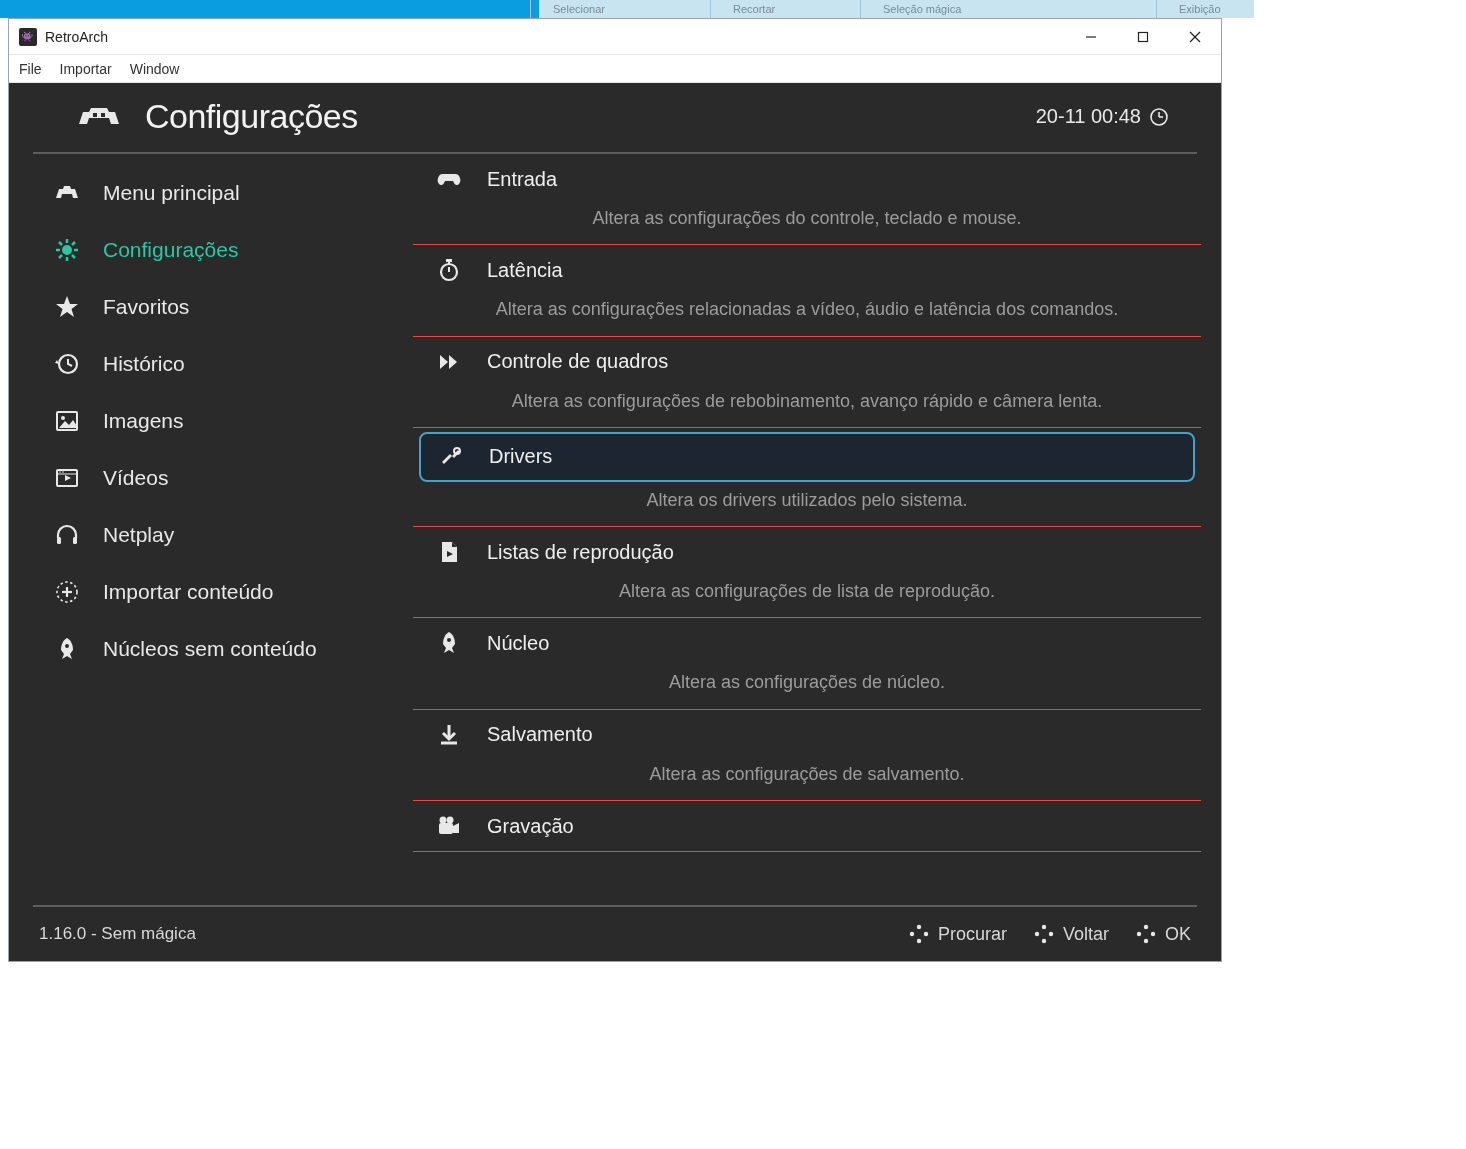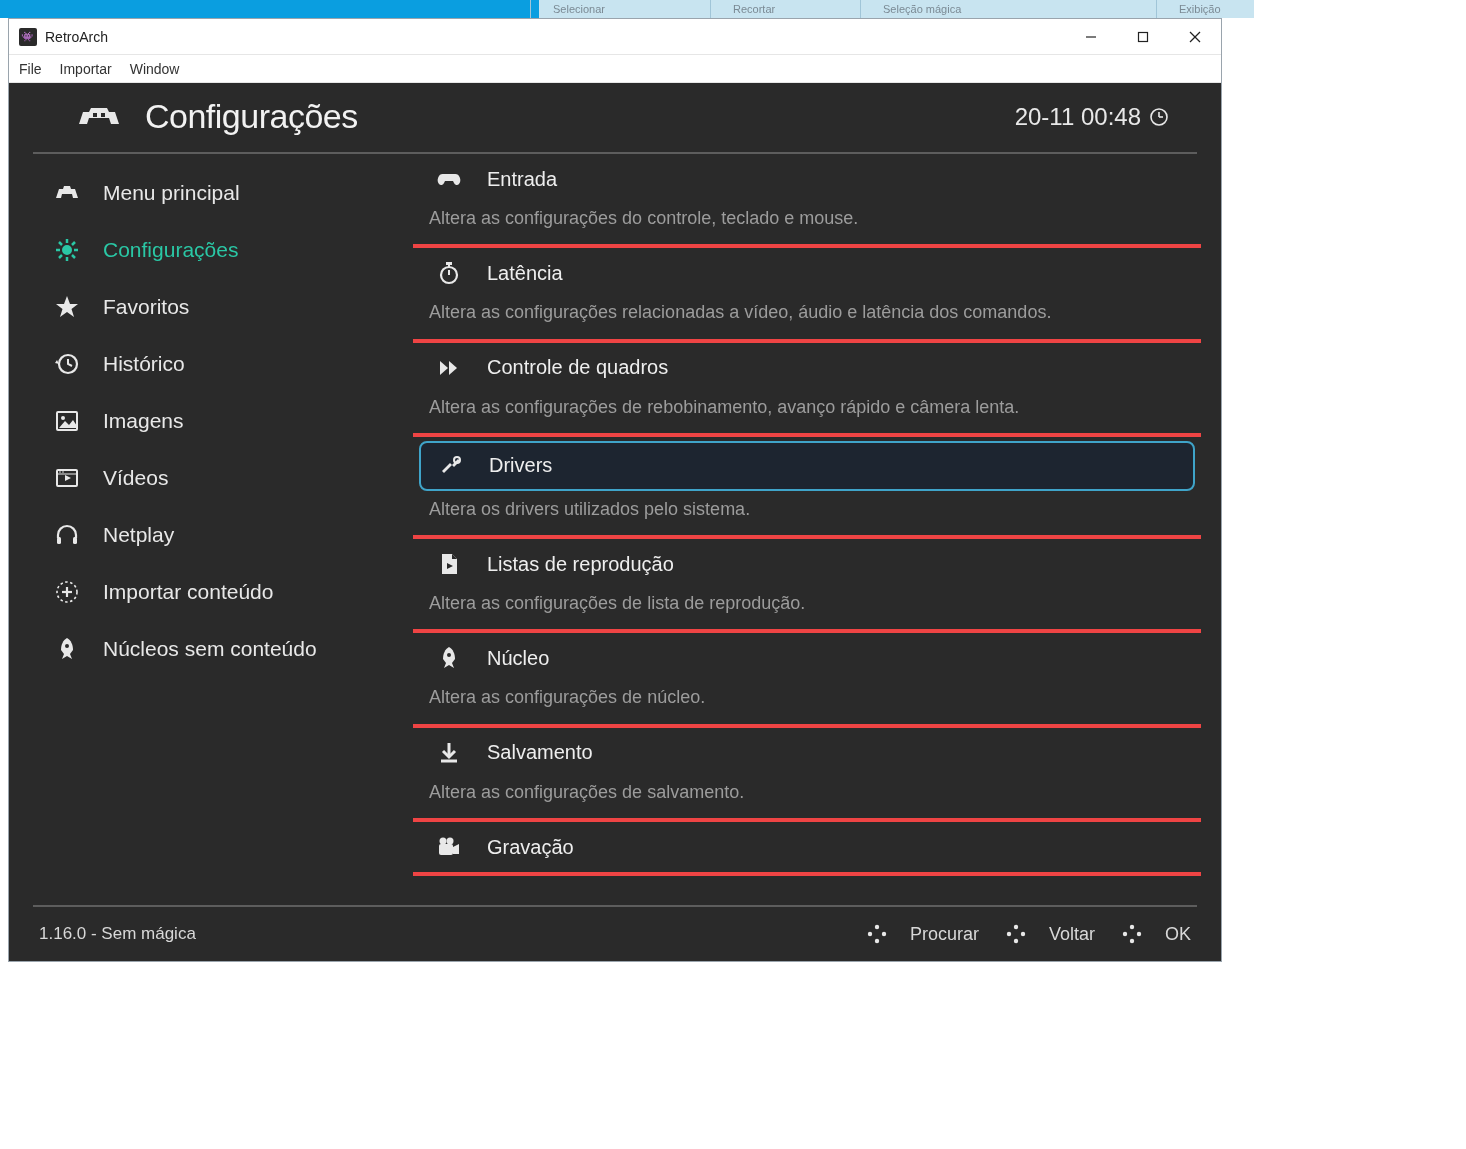--- a/index.html
+++ b/index.html
@@ -105,21 +105,21 @@
     display:flex;align-items:center;justify-content:center;
   }
   .app-header .page-title {
     font-size: 34px;
     font-weight: 500;
     color: #f2f2f2;
     letter-spacing: -0.5px;
   }
   .app-header .clock {
     margin-left: auto;
-    font-size: 24px;
+    font-size: 20px;
     color: #e8e8e8;
     display: flex; align-items: center; gap: 8px;
   }
   .app-body {
     flex: 1;
     display: flex;
     overflow: hidden;
   }
   .sidebar {
     width: 404px;
@@ -142,22 +142,23 @@
   }
   .side-item.active .ic svg path,
   .side-item.active .ic svg circle,
   .side-item.active .ic svg rect { stroke: #2ac7a5; fill: #2ac7a5; }
   .content {
     flex: 1;
     overflow: hidden;
     padding-right: 20px;
   }
   .setting {
-    border-bottom: 4px solid #ef4444;
+    border-bottom: 1px solid #ef4444;
     padding: 0 6px;
+    text-align: center;
   }
   .setting-head {
     display: flex;
     align-items: center;
     height: 50px;
     gap: 24px;
     font-size: 20px;
     color: #eeeeee;
     padding-left: 10px;
   }
@@ -189,21 +190,21 @@
     color: #d8d8d8;
     padding: 0 6px;
   }
   .footer-actions {
     margin-left: auto;
     display: flex;
     gap: 26px;
     font-size: 18px;
   }
   .footer-actions .fa {
-    display: flex; align-items: flex-end; gap: 22px;
+    display: flex; align-items: flex-end; gap: 8px;
   }
   .watermark {
     position: absolute;
     left: 704px;
     top: 660px;
     font-family: Georgia, 'Times New Roman', serif;
     font-size: 45px;
     color: #7d6628;
     letter-spacing: -0.5px;
     font-weight: 600;

